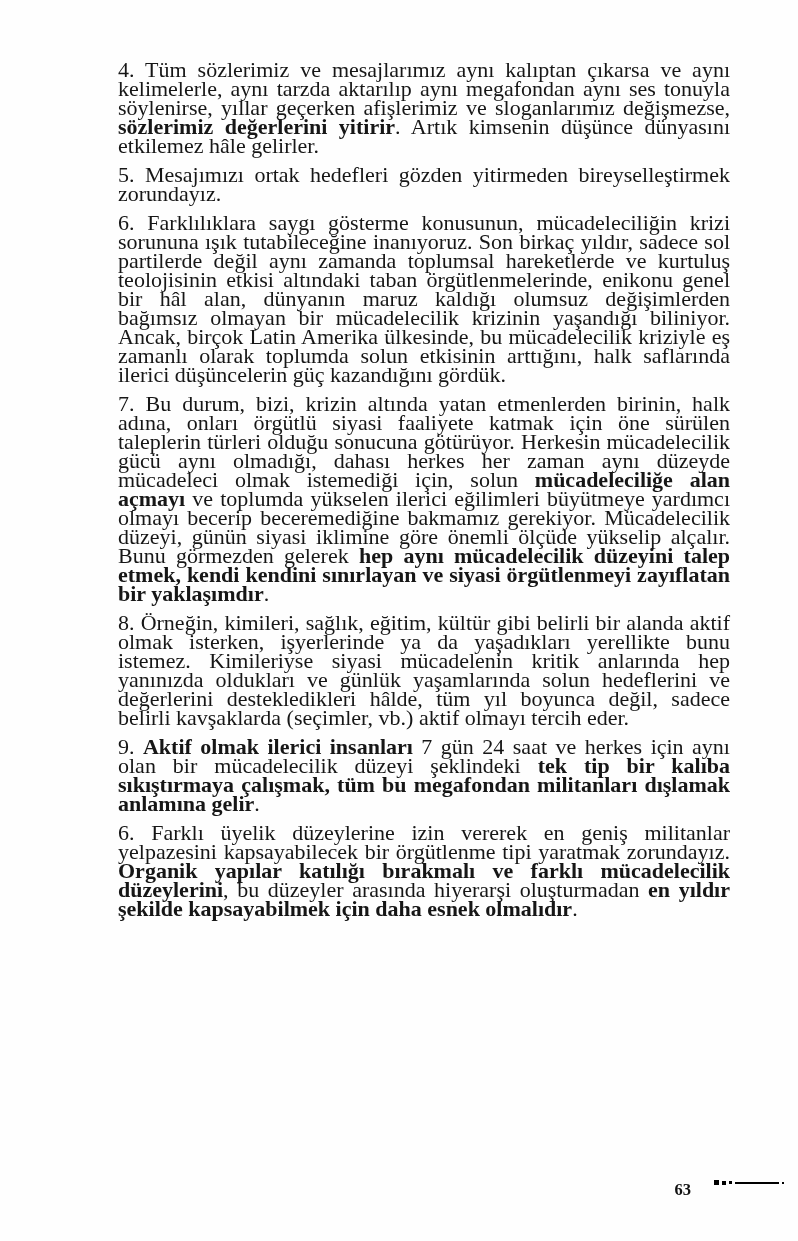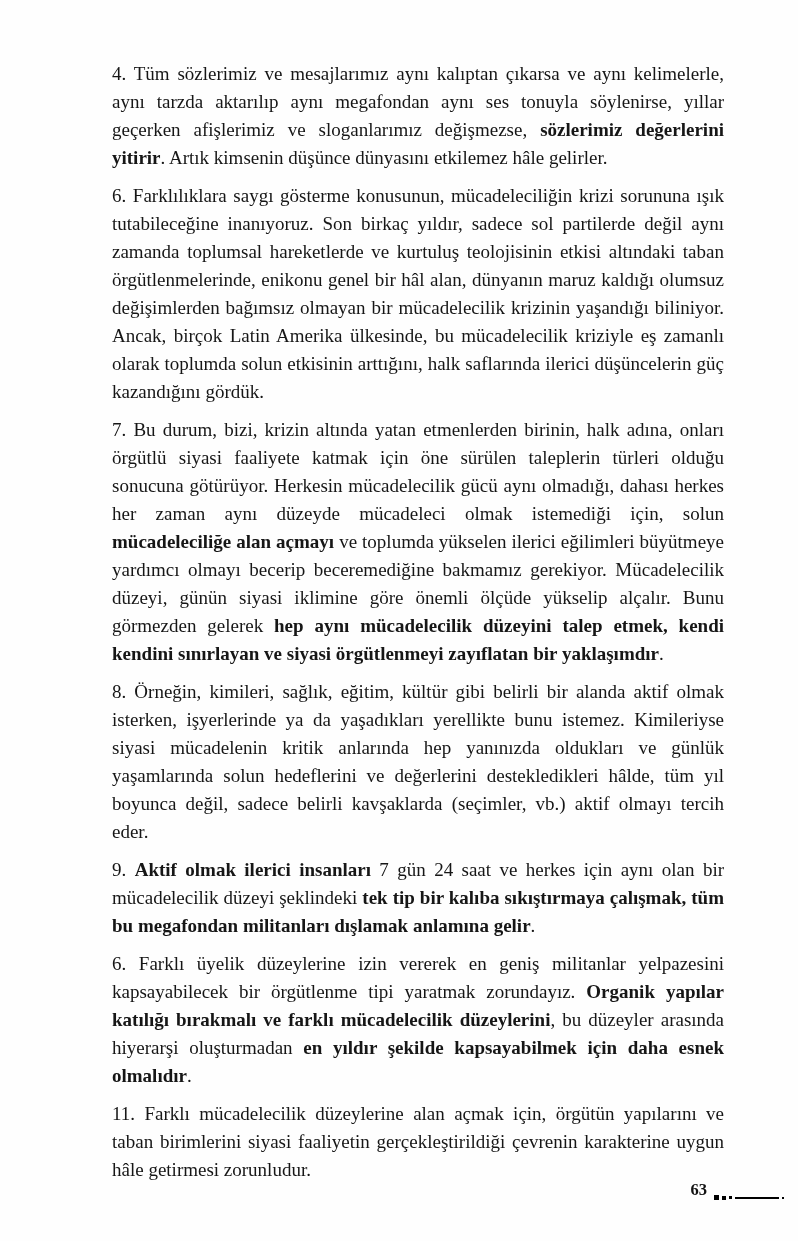--- a/index.html
+++ b/index.html
@@ -12,41 +12,41 @@
     width: 798px;
     height: 1241px;
     background: #fefefe;
     overflow: hidden;
     font-family: "Liberation Serif", serif;
     color: #161616;
   }
   .content {
     position: absolute;
     top: 60px;
-    left: 112px;
+    left: 118px;
     width: 612px;
     text-align: justify;
-    font-size: 19px;
-    line-height: 28px;
+    font-size: 22px;
+    line-height: 19px;
     hyphens: auto;
   }
   .para {
     margin: 0 0 10px 0;
     padding: 0;
   }
   .para b {
     font-weight: bold;
   }
   .footer {
     position: absolute;
     top: 1180px;
     right: 14px;
     display: flex;
-    align-items: flex-end;
-    gap: 4px;
+    align-items: flex-start;
+    gap: 20px;
   }
   .pagenum {
     font-family: "Liberation Serif", serif;
     font-weight: bold;
     font-size: 16.5px;
     color: #111;
     margin-right: 3px;
   }
   .ornament {
     display: inline-flex;
@@ -59,26 +59,26 @@
   .sq3 { width: 3px; height: 3px; }
   .rule { display: inline-block; width: 44px; height: 2px; background: #000; }
   .enddot { display: inline-block; width: 2px; height: 2px; background: #000; }
 </style>
 </head>
 <body>
 
 <div class="page">
   <div class="content">
       <p class="para"><span>4. Tüm sözlerimiz ve mesajlarımız aynı kalıptan çıkarsa ve aynı kelimelerle, aynı tarzda aktarılıp aynı megafondan aynı ses tonuyla söylenirse, yıllar geçerken afişlerimiz ve sloganlarımız değişmezse, </span><b>sözlerimiz değerlerini yitirir</b><span>. Artık kimsenin düşünce dünyasını etkilemez hâle gelirler.</span></p>
+      <p class="para"><span>5. Mesajımızı ortak hedefleri gözden yitirmeden bireyselleştirmek zorundayız.</span></p>
       <p class="para"><span>6. Farklılıklara saygı gösterme konusunun, mücadeleciliğin krizi sorununa ışık tutabileceğine inanıyoruz. Son birkaç yıldır, sadece sol partilerde değil aynı zamanda toplumsal hareketlerde ve kurtuluş teolojisinin etkisi altındaki taban örgütlenmelerinde, enikonu genel bir hâl alan, dünyanın maruz kaldığı olumsuz değişimlerden bağımsız olmayan bir mücadelecilik krizinin yaşandığı biliniyor. Ancak, birçok Latin Amerika ülkesinde, bu mücadelecilik kriziyle eş zamanlı olarak toplumda solun etkisinin arttığını, halk saflarında ilerici düşüncelerin güç kazandığını gördük.</span></p>
       <p class="para"><span>7. Bu durum, bizi, krizin altında yatan etmenlerden birinin, halk adına, onları örgütlü siyasi faaliyete katmak için öne sürülen taleplerin türleri olduğu sonucuna götürüyor. Herkesin mücadelecilik gücü aynı olmadığı, dahası herkes her zaman aynı düzeyde mücadeleci olmak istemediği için, solun </span><b>mücadeleciliğe alan açmayı</b><span> ve toplumda yükselen ilerici eğilimleri büyütmeye yardımcı olmayı becerip beceremediğine bakmamız gerekiyor. Mücadelecilik düzeyi, günün siyasi iklimine göre önemli ölçüde yükselip alçalır. Bunu görmezden gelerek </span><b>hep aynı mücadelecilik düzeyini talep etmek, kendi kendini sınırlayan ve siyasi örgütlenmeyi zayıflatan bir yaklaşımdır</b><span>.</span></p>
       <p class="para"><span>8. Örneğin, kimileri, sağlık, eğitim, kültür gibi belirli bir alanda aktif olmak isterken, işyerlerinde ya da yaşadıkları yerellikte bunu istemez. Kimileriyse siyasi mücadelenin kritik anlarında hep yanınızda oldukları ve günlük yaşamlarında solun hedeflerini ve değerlerini destekledikleri hâlde, tüm yıl boyunca değil, sadece belirli kavşaklarda (seçimler, vb.) aktif olmayı tercih eder.</span></p>
       <p class="para"><span>9. </span><b>Aktif olmak ilerici insanları</b><span> 7 gün 24 saat ve herkes için aynı olan bir mücadelecilik düzeyi şeklindeki </span><b>tek tip bir kalıba sıkıştırmaya çalışmak, tüm bu megafondan militanları dışlamak anlamına gelir</b><span>.</span></p>
       <p class="para"><span>6. Farklı üyelik düzeylerine izin vererek en geniş militanlar yelpazesini kapsayabilecek bir örgütlenme tipi yaratmak zorundayız. </span><b>Organik yapılar katılığı bırakmalı ve farklı mücadelecilik düzeylerini</b><span>, bu düzeyler arasında hiyerarşi oluşturmadan </span><b>en yıldır şekilde kapsayabilmek için daha esnek olmalıdır</b><span>.</span></p>
-      <p class="para"><span>11. Farklı mücadelecilik düzeylerine alan açmak için, örgütün yapılarını ve taban birimlerini siyasi faaliyetin gerçekleştirildiği çevrenin karakterine uygun hâle getirmesi zorunludur.</span></p>
     </div>
 
   <div class="footer">
     <span class="pagenum">63</span>
     <span class="ornament">
       <span class="sq sq1"></span>
       <span class="sq sq2"></span>
       <span class="sq sq3"></span>
       <span class="rule"></span>
       <span class="enddot"></span>

